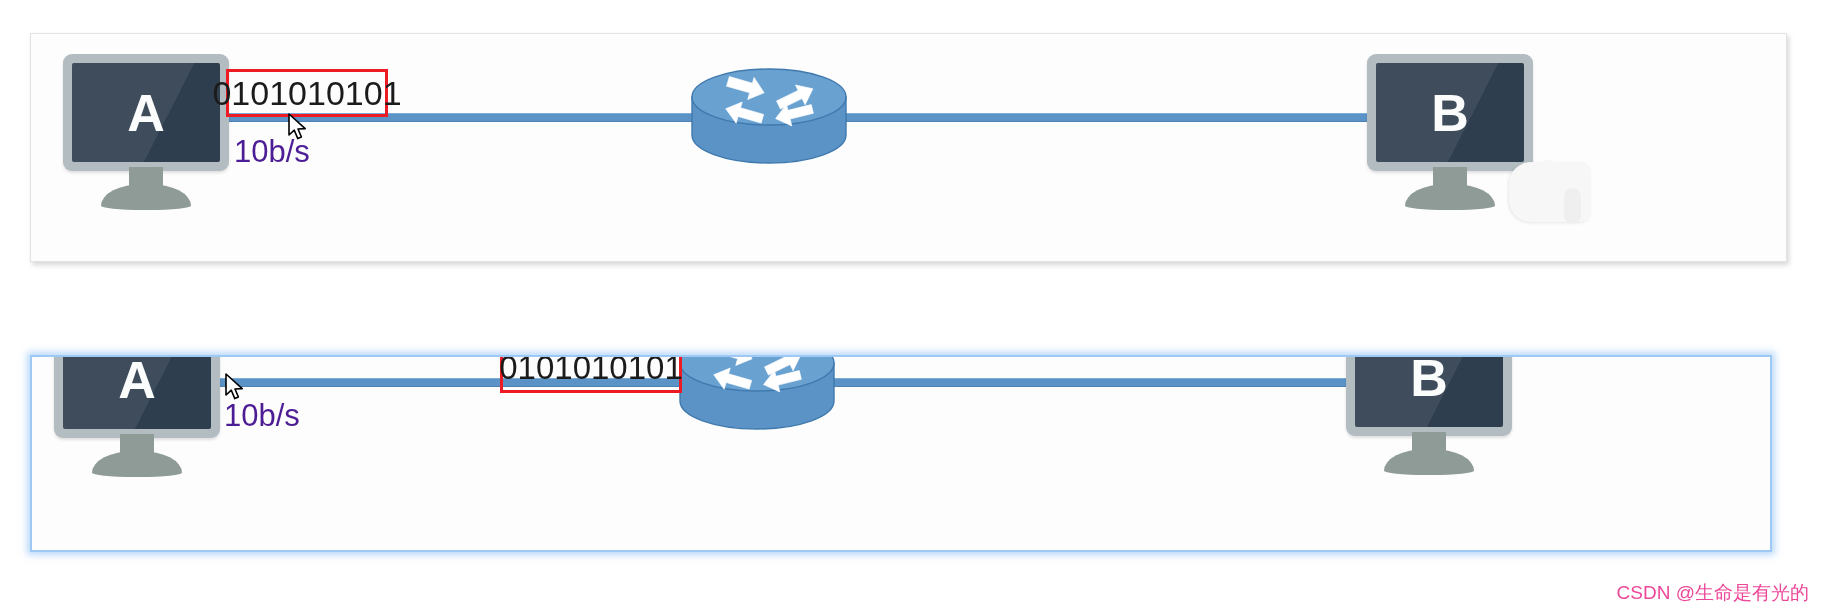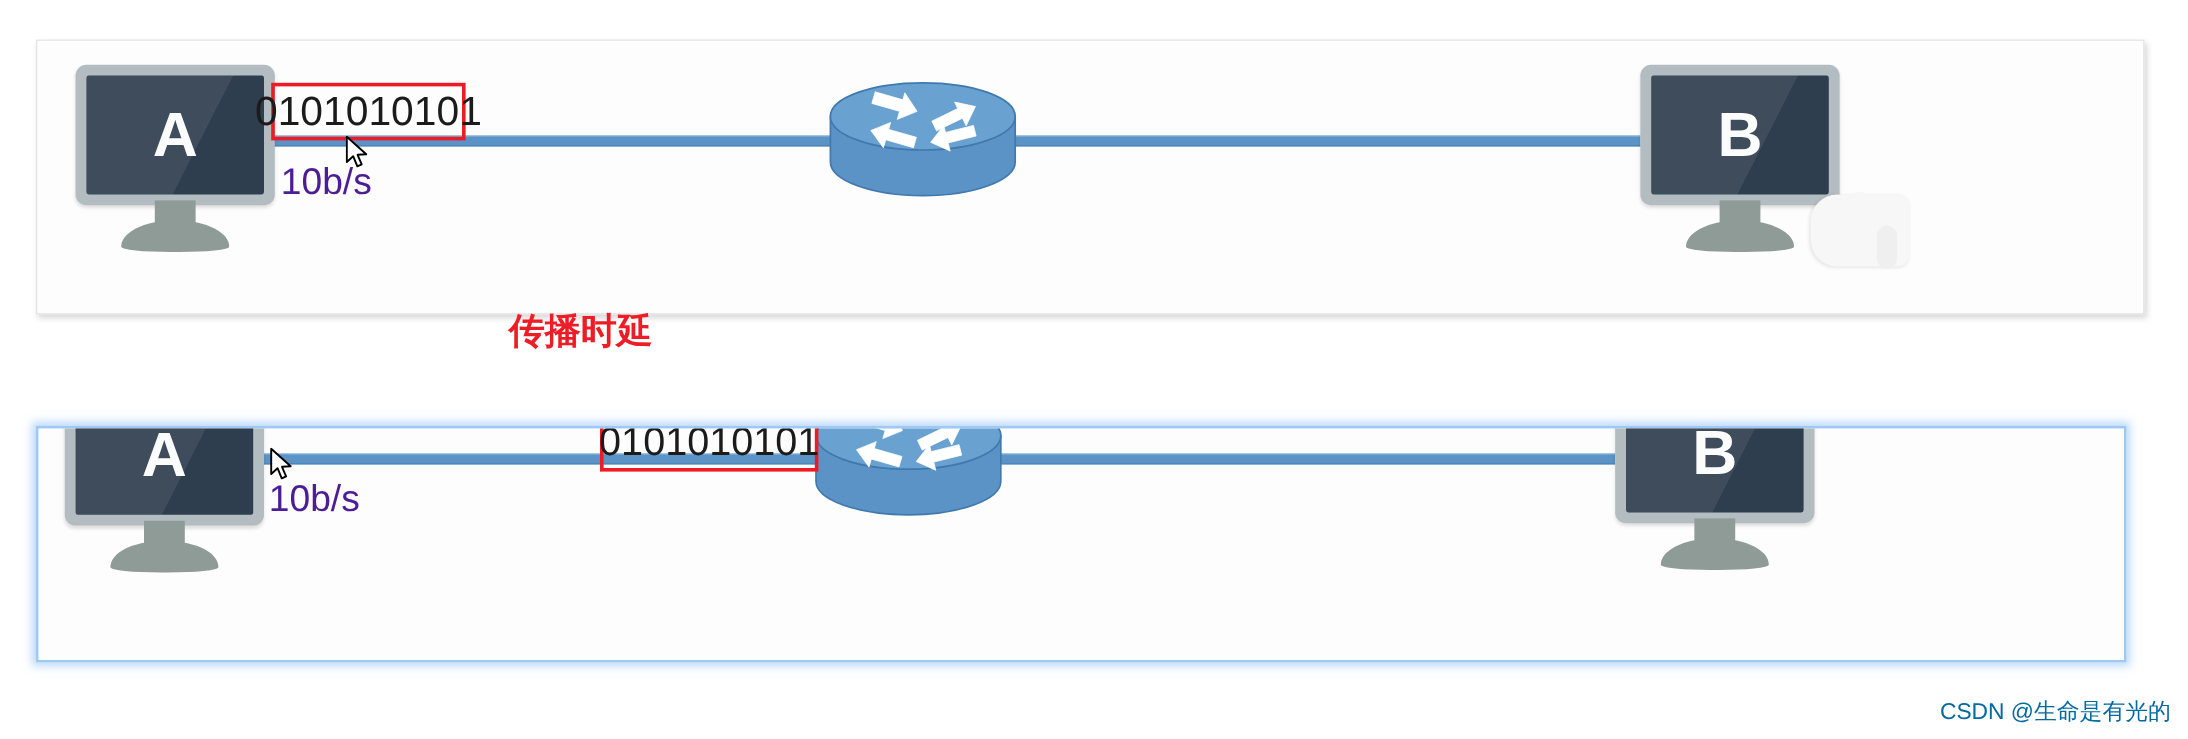--- a/index.html
+++ b/index.html
@@ -173,21 +173,21 @@
     border-radius: 13px 13px 4px 4px;
   }
 
   
   .cursor { position: absolute; z-index: 50; }
   .cursor svg { display: block; }
 
   
   .watermark {
     position: absolute;
-    color: #0369a1;
+    color: #ec4899;
     font-family: "Liberation Sans", sans-serif;
     white-space: nowrap;
   }
 </style>
 </head>
 <body>
 
 <div id="stage">
 
   <div class="panel panel-top">
@@ -245,21 +245,20 @@
     <div class="rate-label" style="left:203px; top:100px; font-size:31px;">10b/s</div>
 
     <div class="cursor" style="left:257px; top:79px;">
       <svg width="22" height="30" viewBox="0 0 22 30" xmlns="http://www.w3.org/2000/svg">
         <path d="M1 1 L1 22 L6.3 17.2 L9.8 25.6 L13.4 24.0 L10.0 16.0 L17.2 15.6 Z" fill="#ffffff" stroke="#000000" stroke-width="1.6" stroke-linejoin="round"></path>
       </svg>
     </div>
 
   </div>
 
-  <div class="red-caption" style="left:424px; top:256px; font-size:30px;">传播时延</div>
 
   <div class="panel panel-bottom">
 
     <div class="link-line" style="left:186px; top:21px; width:482px;"></div>
     <div class="link-line" style="left:798px; top:21px; width:516px;"></div>
 
     <div class="monitor" style="left:22px; top:-36px; width:166px; height:154px;">
       <div class="mon-bezel" style="height:117px;"></div>
       <div class="mon-screen" style="left:9px; top:9px; width:148px; height:99px;">
         <span class="mon-label" style="font-size:52px;">A</span>

